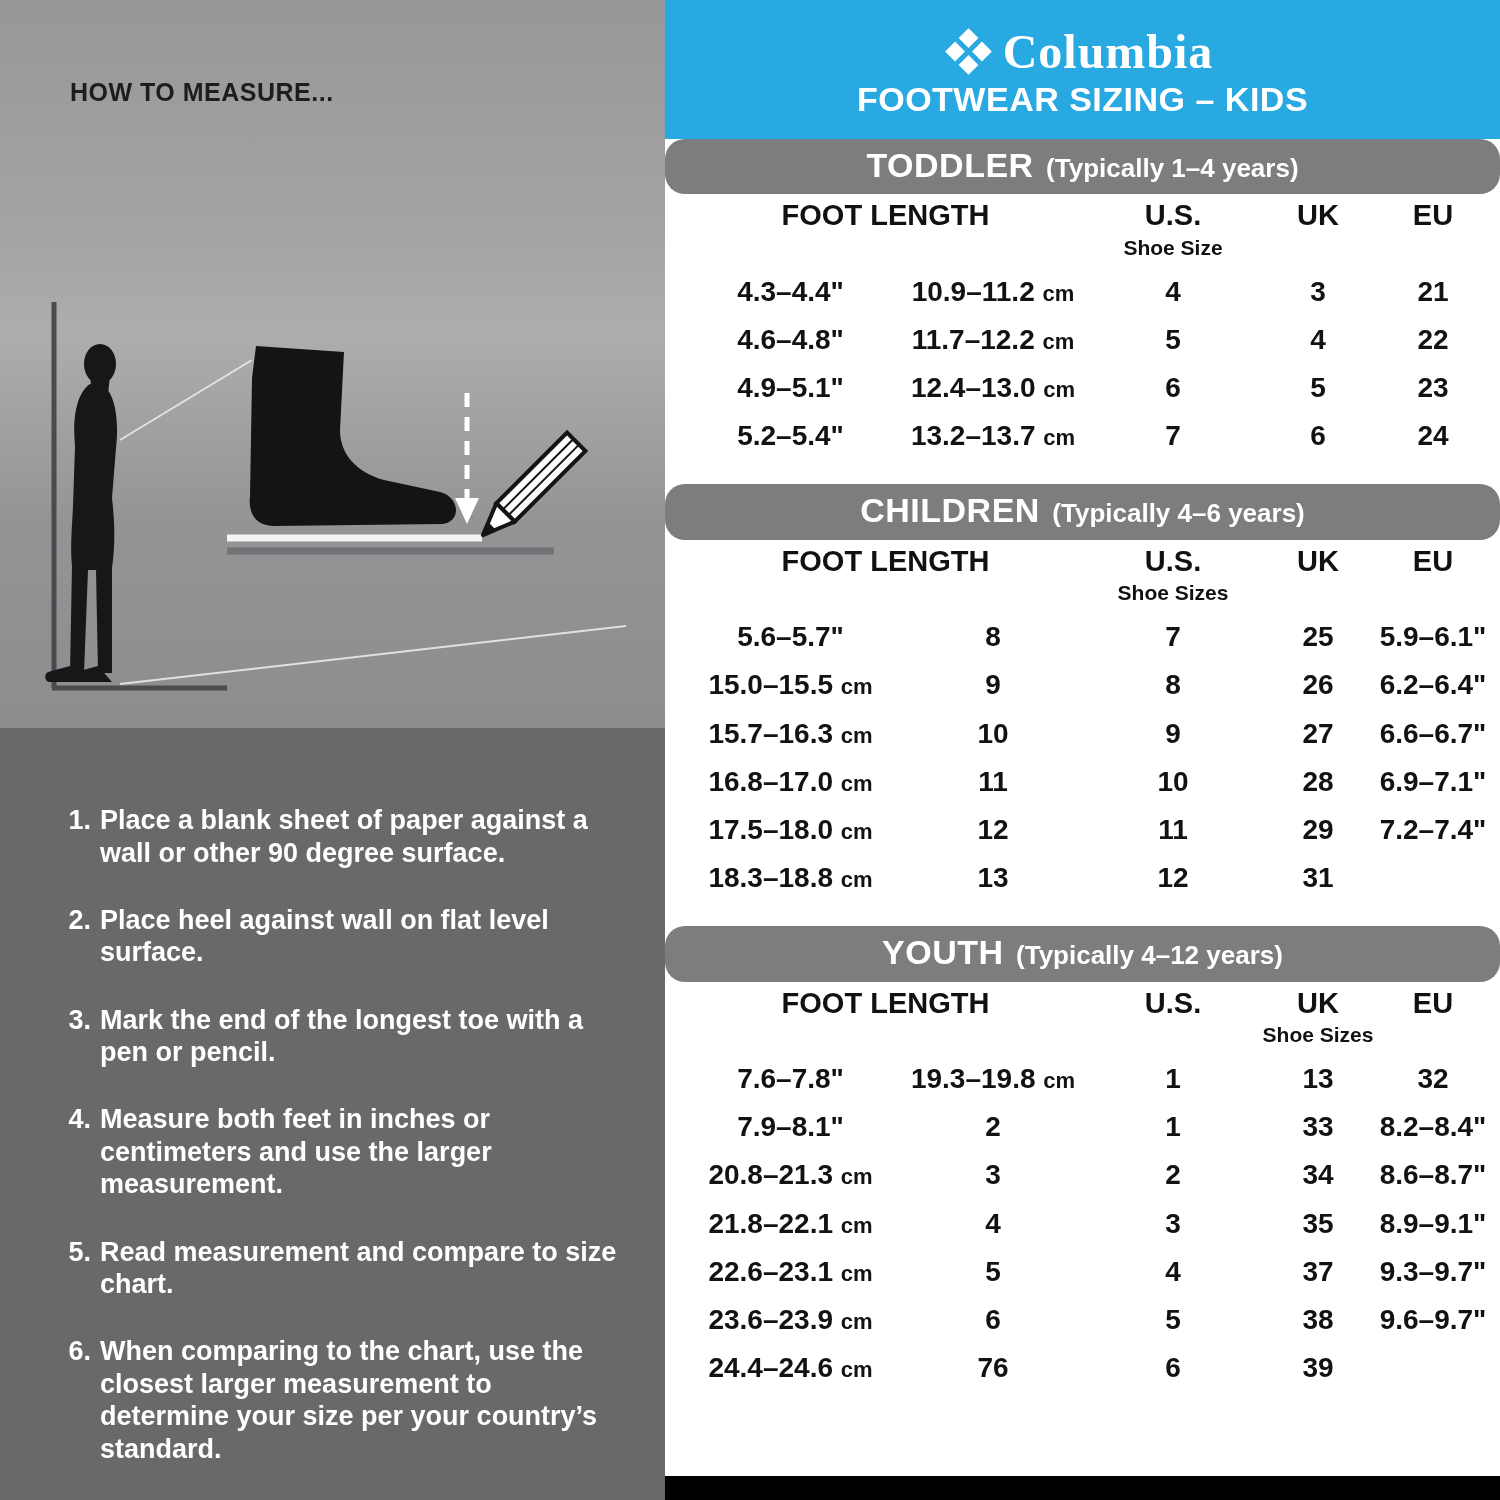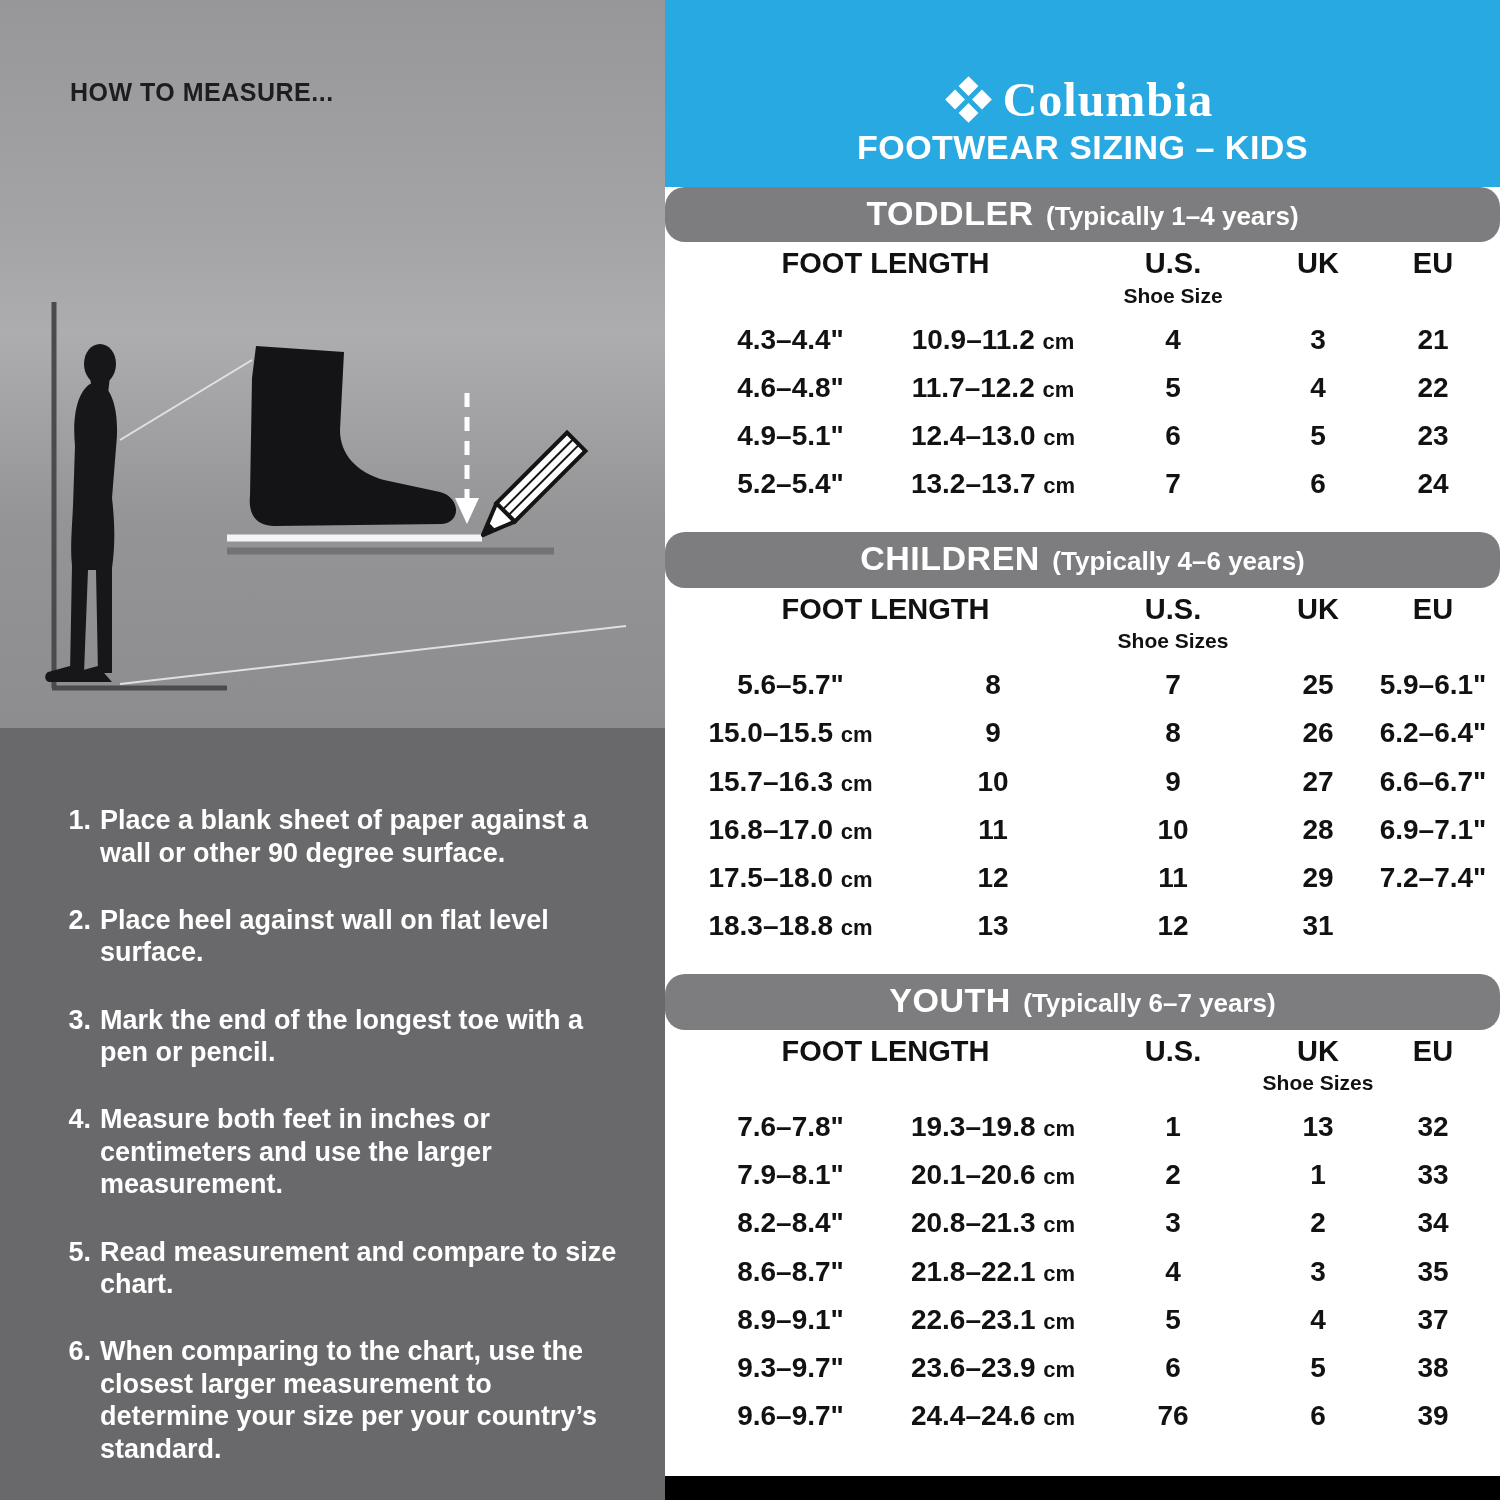--- a/index.html
+++ b/index.html
@@ -34,21 +34,21 @@
   .step{display:flex;margin-bottom:35px;color:#ffffff;}
   .step-num{flex:0 0 38px;text-align:right;padding-right:9px;font-size:27px;font-weight:600;line-height:1.2;}
   .step-text{flex:1;max-width:520px;font-size:27px;font-weight:600;line-height:1.2;}
 
   
   .right{width:835px;height:1500px;background:#fff;display:flex;flex-direction:column;overflow:hidden;}
   .brand{
     background:var(--brand-blue);color:#fff;text-align:center;
     padding:22px 0 20px;flex:0 0 auto;
   }
-  .logo-row{display:flex;align-items:center;justify-content:center;gap:18px;height:58px;margin-top:48px;}
+  .logo-row{display:flex;align-items:center;justify-content:center;gap:18px;height:58px;}
   .emblem{display:inline-grid;grid-template-columns:14px 14px;gap:5px;transform:rotate(45deg);}
   .emblem span{width:14px;height:14px;background:#fff;}
   .wordmark{font-family:"Liberation Serif", serif;font-weight:bold;font-size:48px;letter-spacing:1px;}
   .sizing-title{font-size:34px;font-weight:bold;letter-spacing:.5px;}
 
   .section-bar{
     background:var(--bar-gray);color:#fff;text-align:center;
     padding:8px 0 10px;line-height:1.1;border-radius:20px;
   }
   .sec-name{font-size:34px;font-weight:bold;letter-spacing:.5px;}
@@ -259,21 +259,21 @@
        <div class="cell">18.3–18.8 <span class="unit">cm</span></div>
        <div class="cell">13</div>
        <div class="cell">12</div>
        <div class="cell">31</div>
           </div>
   </section>
 
   <section class="size-section">
     <div class="section-bar">
       <span class="sec-name">YOUTH</span>
-      <span class="sec-age">(Typically 6–7 years)</span>
+      <span class="sec-age">(Typically 4–12 years)</span>
     </div>
     <div class="size-head">
       <div class="hcell fl">FOOT LENGTH</div>
       <div class="hcell">
         <div class="hlabel">U.S.</div>
         <div class="hsub"></div>
       </div>
       <div class="hcell">
         <div class="hlabel">UK</div>
         <div class="hsub">Shoe Sizes</div>
@@ -283,21 +283,20 @@
         <div class="hsub"></div>
       </div>
     </div>
     <div class="size-table">
             <div class="cell">7.6–7.8"</div>
        <div class="cell">19.3–19.8 <span class="unit">cm</span></div>
        <div class="cell">1</div>
        <div class="cell">13</div>
        <div class="cell">32</div>
             <div class="cell">7.9–8.1"</div>
-       <div class="cell">20.1–20.6 <span class="unit">cm</span></div>
        <div class="cell">2</div>
        <div class="cell">1</div>
        <div class="cell">33</div>
             <div class="cell">8.2–8.4"</div>
        <div class="cell">20.8–21.3 <span class="unit">cm</span></div>
        <div class="cell">3</div>
        <div class="cell">2</div>
        <div class="cell">34</div>
             <div class="cell">8.6–8.7"</div>
        <div class="cell">21.8–22.1 <span class="unit">cm</span></div>

